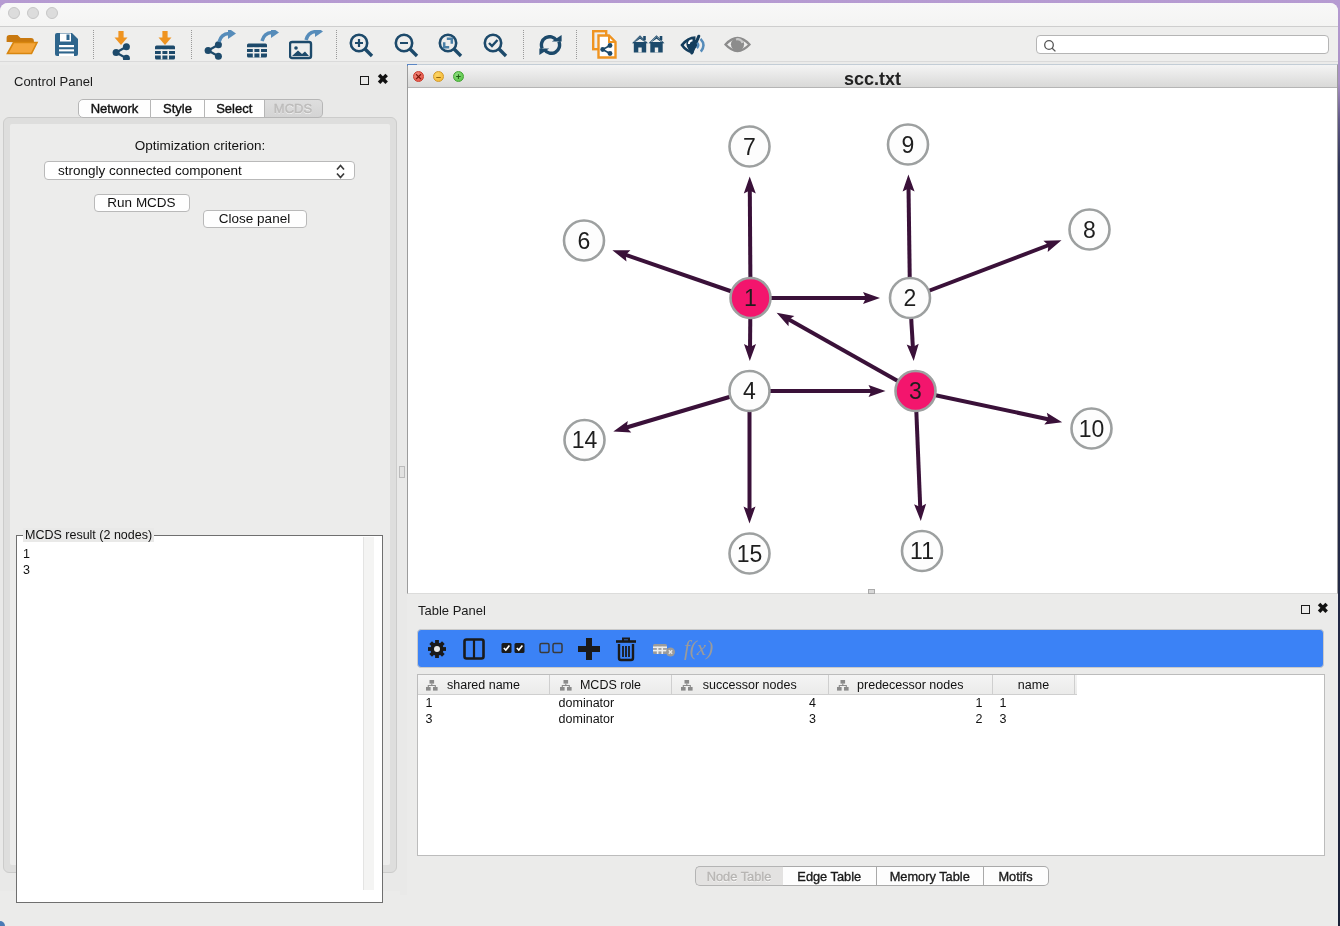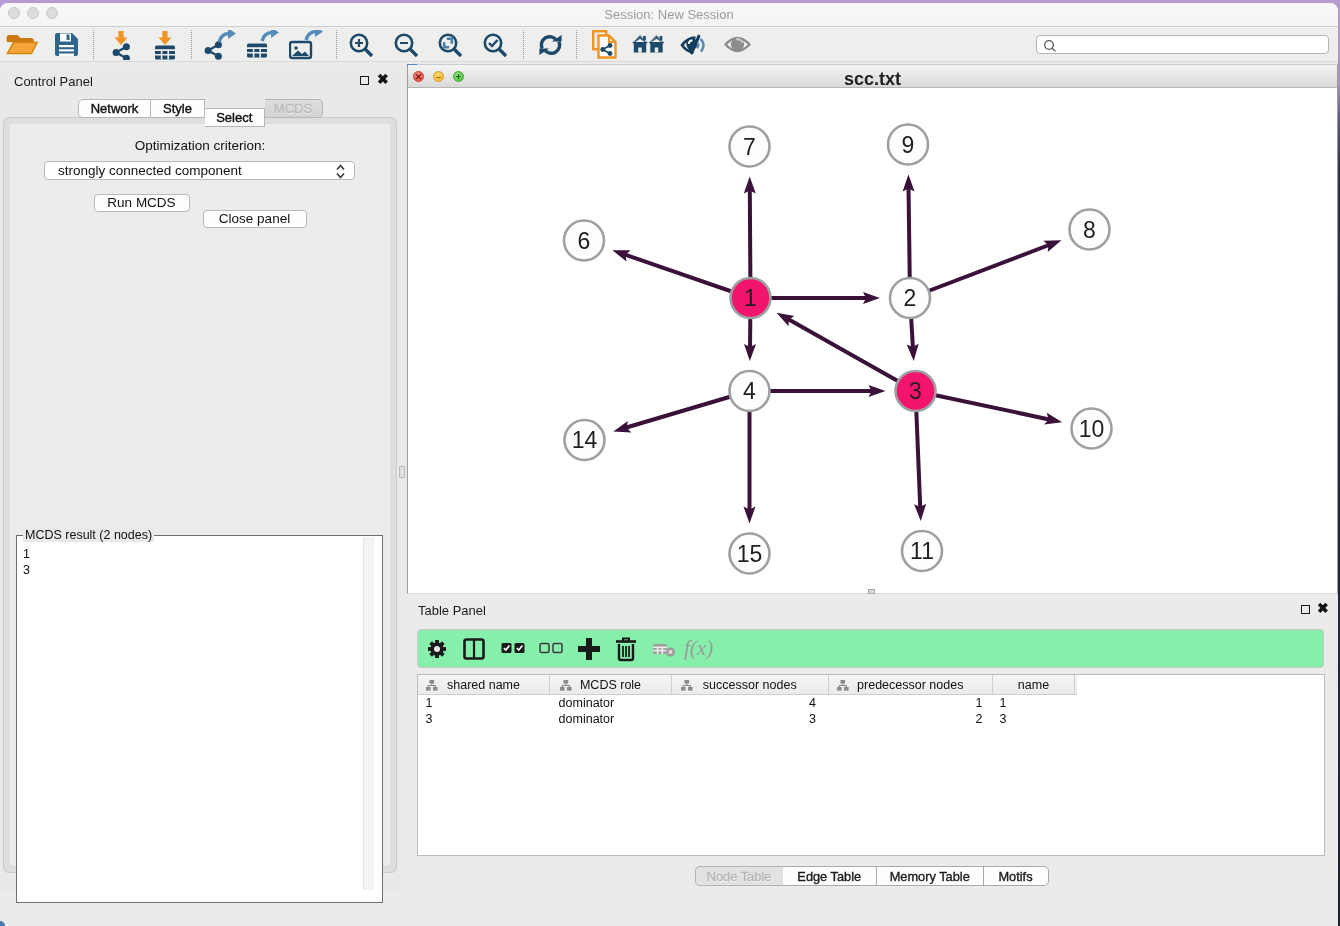--- a/index.html
+++ b/index.html
@@ -65,21 +65,21 @@
   .mtl { position:absolute; top:6px; width:11px; height:11px; border-radius:50%;
          font-size:9px; font-weight:bold; text-align:center; line-height:11px; }
   #netname { position:absolute; top:4px; left:0; width:929px; text-align:center;
              font-size:18px; font-weight:bold; color:#222; }
   #grip-bottom { position:absolute; left:460px; bottom:-1px; width:7px; height:5px;
                  background:#d8d8d8; border:1px solid #aaa; }
   
   #tpanel { position:absolute; left:407px; top:591.5px; width:931px; height:300px; background:#ebebea; }
   #tp-title { position:absolute; left:11px; top:8px; font-size:13px; color:#1b1b1b; }
   #tp-toolbar { position:absolute; left:10px; top:34px; width:907px; height:39px;
-                background:#86efac; border:1px solid #c9c9c9; border-radius:4px; }
+                background:#3b82f6; border:1px solid #c9c9c9; border-radius:4px; }
   #tp-table { position:absolute; left:10px; top:79px; width:908px; height:182px;
               background:#fff; border:1px solid #bcbcbc; }
   #tp-head { position:absolute; left:0; top:0; width:658.5px; height:20px;
              background:linear-gradient(#f4f4f4,#ebebea); border-bottom:1px solid #cfcfcf; }
   .hcol { position:absolute; top:0; height:20px; border-right:1px solid #cfcfcf; }
   .hlabel { position:absolute; top:3px; width:100%; text-align:center; font-size:12.5px; color:#111; }
   .treeicon { position:absolute; top:5px; }
   .trow { position:absolute; font-size:12.5px; color:#111; }
   .tabs2 { position:absolute; left:287.5px; top:271px; height:20px; display:flex; }
   .tab2 { height:20px; line-height:19px; font-size:12.8px; color:#1a1a1a; -webkit-text-stroke:0.35px #1a1a1a; text-align:center;
@@ -97,21 +97,20 @@
             font-size:12.5px; color:#111; }
 </style>
 </head>
 <body>
 <div id="appwin">
 
   <div id="titlebar">
     <div class="tl" style="left:8px;"></div>
     <div class="tl" style="left:27px;"></div>
     <div class="tl" style="left:46px;"></div>
-    <div id="wintitle">Session: New Session</div>
   </div>
 
   <div id="toolbar">
     <svg class="ticon" style="left:5.5px;top:32.0px" width="33" height="26" viewBox="0 0 33 26">
         <path d="M2,10 L2,6 Q2,4.5 3.5,4.5 L11,4.5 L14,7.5 L25,7.5 Q26.5,7.5 26.5,9 L26.5,11" fill="#c9790f" stroke="#c9790f" stroke-width="2.8"></path>
         <path d="M1.5,21.5 L7.5,10.5 L31,10.5 L25.5,21.5 Z" fill="#f4a63c" stroke="#d8860f" stroke-width="1.6"></path>
       </svg>
     <svg class="ticon" style="left:52.5px;top:31.2px" width="27" height="27" viewBox="0 0 27 27">
         <path d="M2,4 Q2,2 4,2 L19,2 L25,8 L25,23 Q25,25 23,25 L4,25 Q2,25 2,23 Z" fill="#2e658c"></path>
         <rect x="7" y="2.5" width="11" height="8" fill="#fff"></rect>
@@ -262,21 +261,21 @@
 
   <div id="cpanel">
     <div id="cp-title">Control Panel</div>
     <div class="hdr-float" style="left:360px;"></div>
     <div class="hdr-x" style="left:377px;">✖</div>
     <div id="cp-outer"></div>
     <div id="cp-inner"></div>
     <div class="tabrow">
       <div class="tab first" style="width:73px;">Network</div>
         <div class="tab" style="width:54px;">Style</div>
-        <div class="tab" style="width:59.5px;margin-top:9px;">Select</div>
+        <div class="tab" style="width:59.5px;">Select</div>
         <div class="tab sel" style="width:58px;">MCDS</div>
     </div>
     <div id="optlabel">Optimization criterion:</div>
     <div id="dropdown">strongly connected component
       <svg width="11" height="15" style="position:absolute;right:8px;top:2px" viewBox="0 0 11 15">
         <path d="M2 5.5 L5.5 1.5 L9 5.5" fill="none" stroke="#3c3c3c" stroke-width="1.7"></path>
         <path d="M2 9.5 L5.5 13.5 L9 9.5" fill="none" stroke="#3c3c3c" stroke-width="1.7"></path>
       </svg>
     </div>
     <div class="btn" style="left:93.5px; width:96px;">Run MCDS</div>

